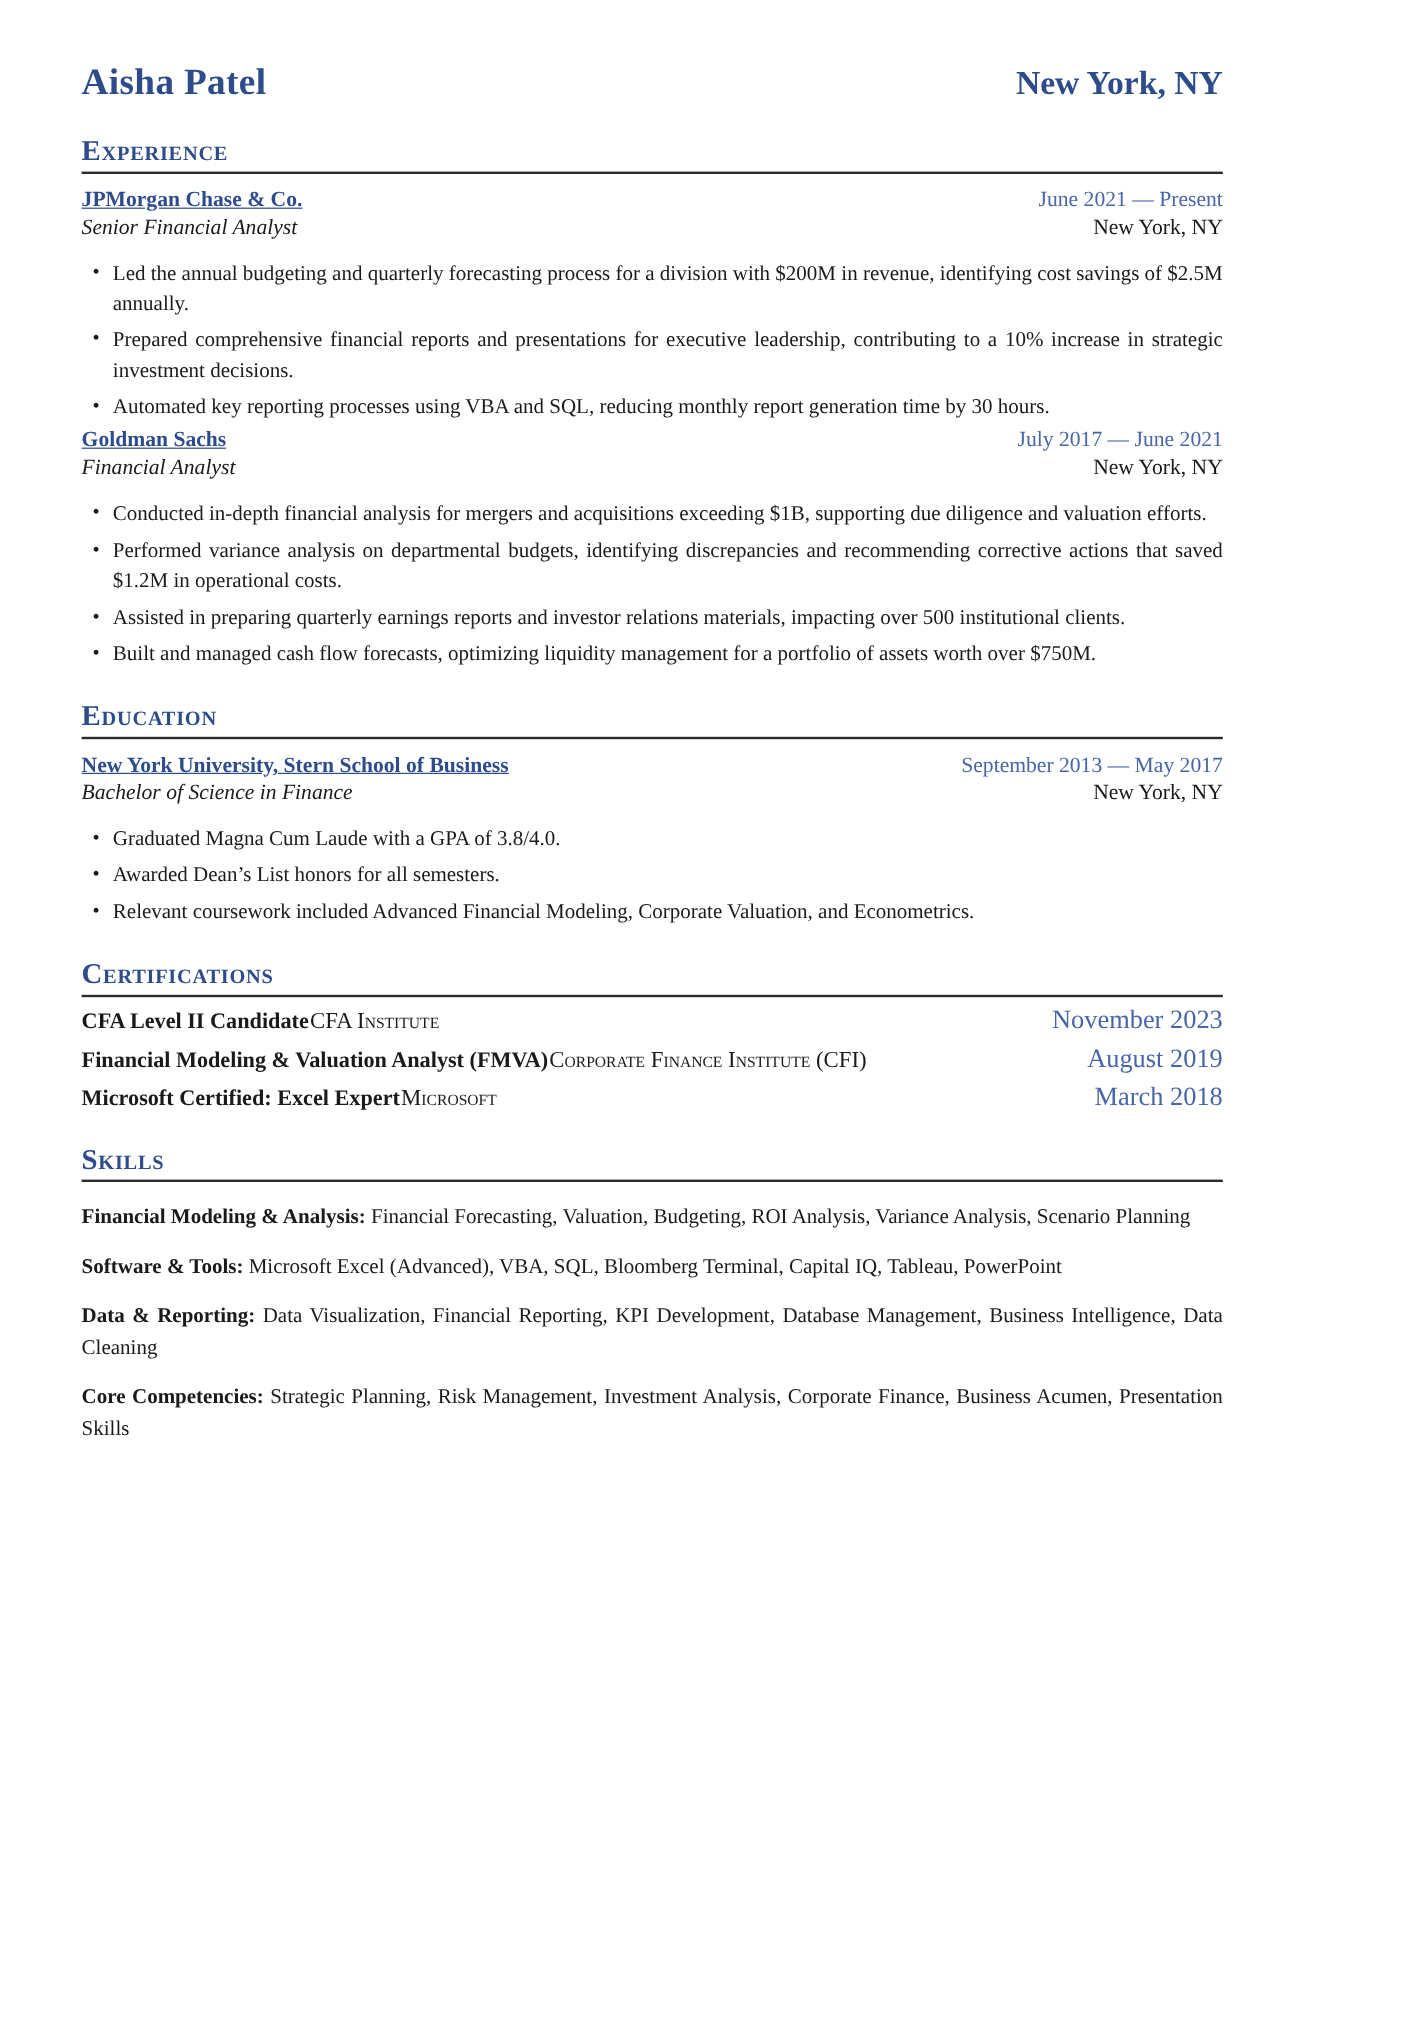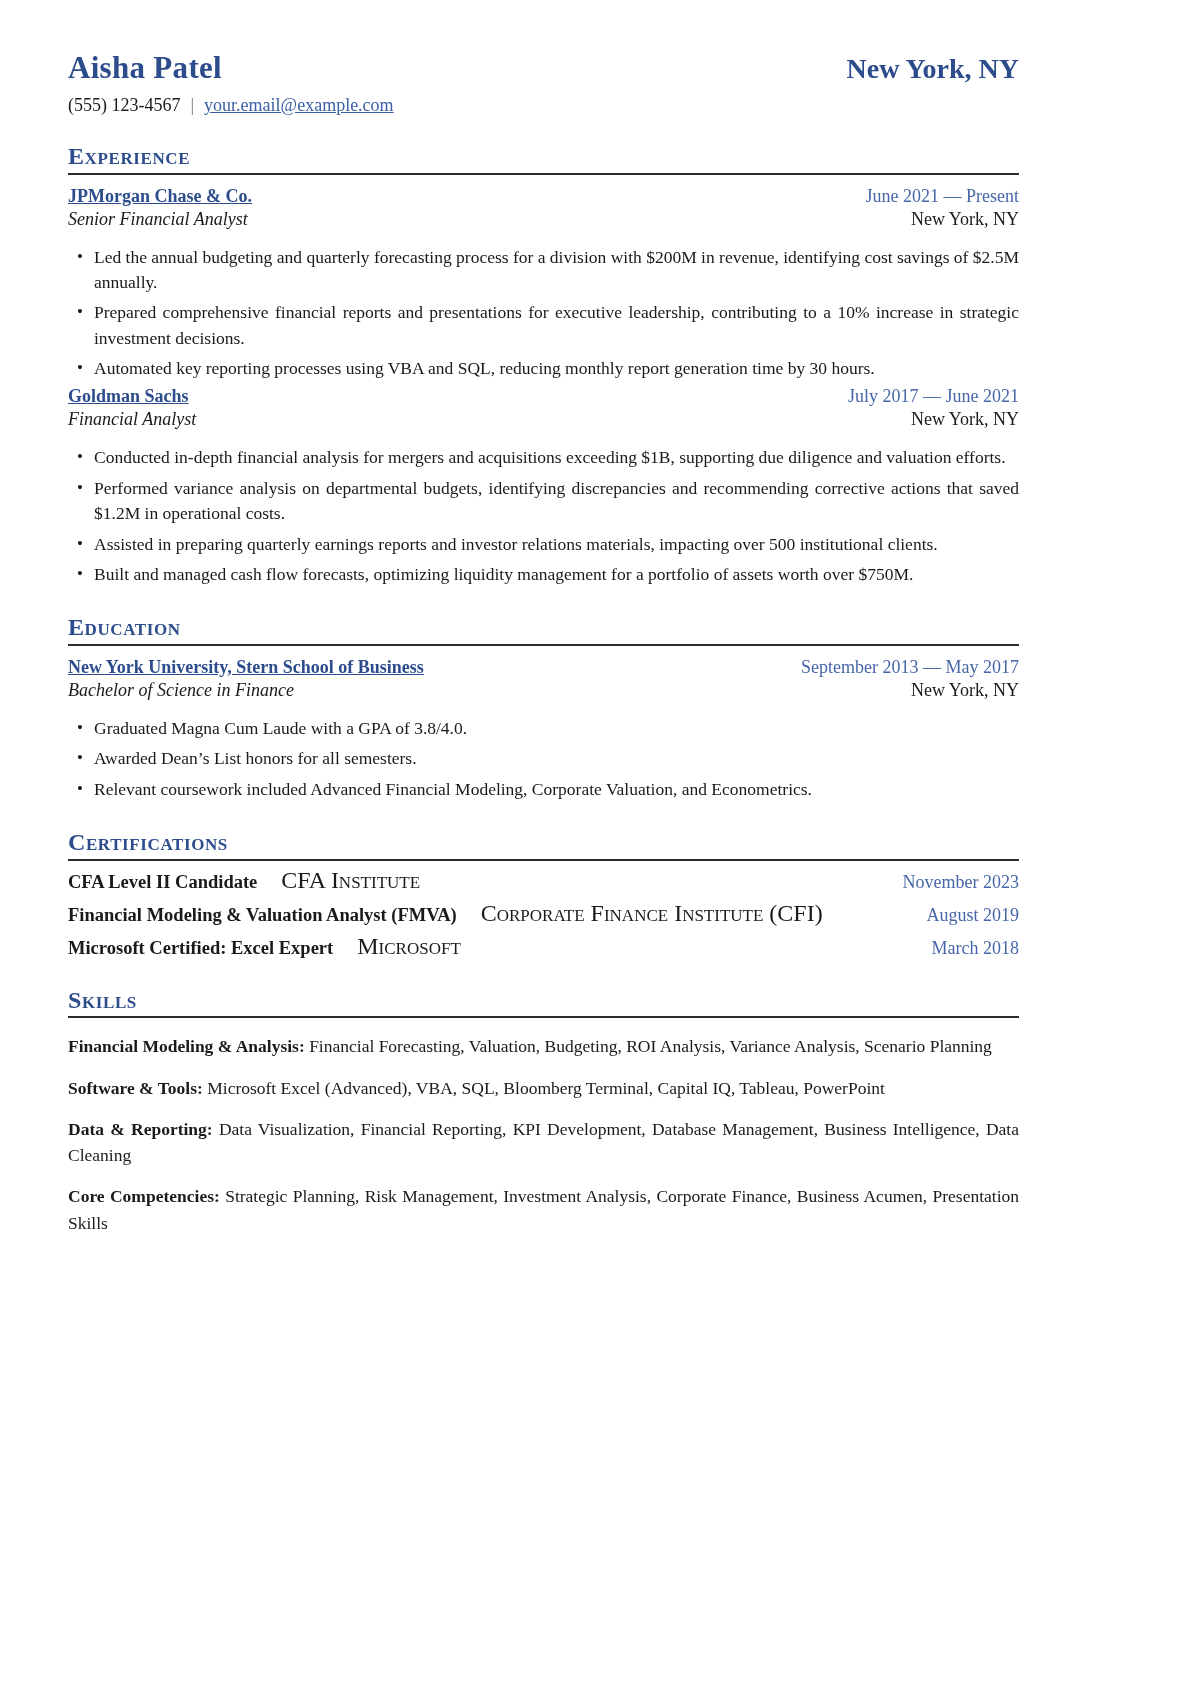--- a/index.html
+++ b/index.html
@@ -126,50 +126,47 @@
     justify-content:space-between;
     align-items:baseline;
     margin-top:6px;
   }
   .cert-row:first-of-type{margin-top:12px;}
   .cert-name{
     font-size:18.5px;
     font-weight:bold;
   }
   .cert-issuer{
-    font-size:24px;
+    font-size:19px;
     font-weight:normal;
     font-variant:small-caps;
-    margin-left:24px;
+    margin-left:1px;
   }
   .cert-date{
-    font-size:18px;
+    font-size:22px;
     color:var(--date);
     white-space:nowrap;
   }
   
   .skills-group{
     margin-top:15px;
     font-size:17.5px;
     line-height:1.5;
     text-align:justify;
   }
   .skills-label{font-weight:bold;}
 </style>
 </head>
 <body>
 
 <div class="page">
 
   <div class="header-row">
     <div class="candidate-name">Aisha Patel</div>
     <div class="header-location">New York, NY</div>
-  </div>
-  <div class="contact-line">
-    <span>(555) 123-4567</span><span class="contact-sep">|</span><a class="email-link">your.email@example.com</a>
   </div>
 
   <div class="section">
     <div class="section-title">Experience</div>
 
     <div class="entry">
       <div class="entry-head">
         <a class="org-link">JPMorgan Chase &amp; Co.</a>
         <span class="entry-dates">June 2021 — Present</span>
       </div>

